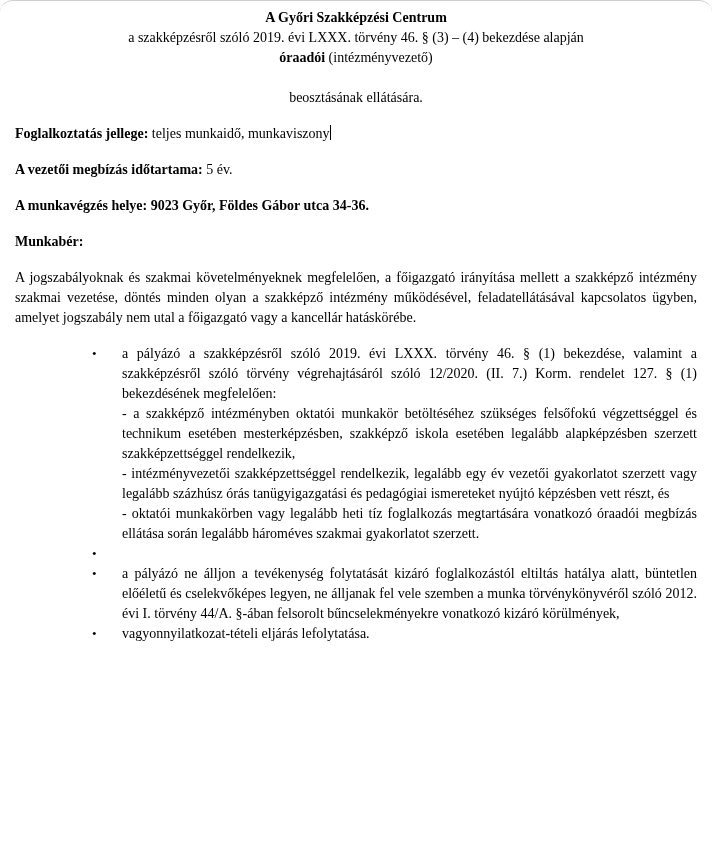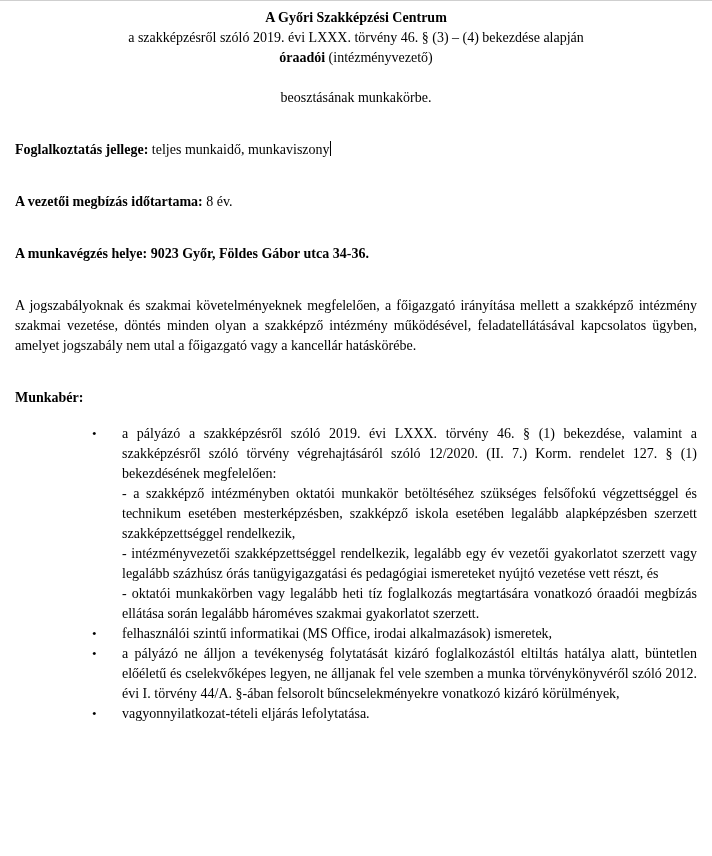--- a/index.html
+++ b/index.html
@@ -9,27 +9,28 @@
     height: 856px;
     box-sizing: border-box;
     background: #ffffff;
     border-top: 1px solid #cfcfcf;
     padding: 7px 15px 0 15px;
     overflow: hidden;
     font-family: "Liberation Serif", "DejaVu Serif", serif;
     font-size: 14px;
     line-height: 20px;
     color: #000000;
+    border-radius: 13px;
   }
   p, div.para { margin: 0; }
   .center { text-align: center; }
   .bold { font-weight: bold; }
   .justify { text-align: justify; }
   .blank-line { height: 20px; }
-  .mt { margin-top: 32px; }
+  .mt { margin-top: 16px; }
   .caret {
     display: inline-block;
     width: 1px;
     height: 15px;
     background: #000000;
     vertical-align: -2px;
   }
   ul.req-list {
     list-style: none;
     margin: 16px 0 0 0;
@@ -46,49 +47,48 @@
 </head>
 <body>
 
 <div class="page">
 
   <header>
     <p class="center bold">A Győri Szakképzési Centrum</p>
     <p class="center">a szakképzésről szóló 2019. évi LXXX. törvény 46. § (3) – (4) bekezdése alapján</p>
     <p class="center"><span class="bold">óraadói</span><span> (intézményvezető)</span></p>
     <div class="blank-line"></div>
-    <p class="center">beosztásának munkakörbe.</p>
+    <p class="center">beosztásának ellátására.</p>
   </header>
 
   <p class="mt"><span class="bold">Foglalkoztatás jellege:</span><span> teljes munkaidő, munkaviszony</span><span class="caret"></span></p>
 
-  <p class="mt"><span class="bold">A vezetői megbízás időtartama:</span><span> 8 év.</span></p>
+  <p class="mt"><span class="bold">A vezetői megbízás időtartama:</span><span> 5 év.</span></p>
 
   <p class="mt bold">A munkavégzés helye: 9023 Győr, Földes Gábor utca 34-36.</p>
 
 
+  <p class="mt bold">Munkabér:</p>
+
   <p class="mt justify">A jogszabályoknak és szakmai követelményeknek megfelelően, a főigazgató irányítása mellett a szakképző intézmény szakmai vezetése, döntés minden olyan a szakképző intézmény működésével, feladatellátásával kapcsolatos ügyben, amelyet jogszabály nem utal a főigazgató vagy a kancellár hatáskörébe.</p>
-
-  <p class="mt bold">Munkabér:</p>
 
 
 
   <ul class="req-list">
     <li>
       <span class="bullet">•</span>
       <div class="li-body">
         <div class="para">a pályázó a szakképzésről szóló 2019. évi LXXX. törvény 46. § (1) bekezdése, valamint a szakképzésről szóló törvény végrehajtásáról szóló 12/2020. (II. 7.) Korm. rendelet 127. § (1) bekezdésének megfelelően:</div>
         <div class="para">- a szakképző intézményben oktatói munkakör betöltéséhez szükséges felsőfokú végzettséggel és technikum esetében mesterképzésben, szakképző iskola esetében legalább alapképzésben szerzett szakképzettséggel rendelkezik,</div>
-        <div class="para">- intézményvezetői szakképzettséggel rendelkezik, legalább egy év vezetői gyakorlatot szerzett vagy legalább százhúsz órás tanügyigazgatási és pedagógiai ismereteket nyújtó vezetése vett részt, és</div>
+        <div class="para">- intézményvezetői szakképzettséggel rendelkezik, legalább egy év vezetői gyakorlatot szerzett vagy legalább százhúsz órás tanügyigazgatási és pedagógiai ismereteket nyújtó képzésben vett részt, és</div>
         <div class="para">- oktatói munkakörben vagy legalább heti tíz foglalkozás megtartására vonatkozó óraadói megbízás ellátása során legalább hároméves szakmai gyakorlatot szerzett.</div>
       </div>
     </li>
     <li>
       <span class="bullet">•</span>
-      <div class="li-body">felhasználói szintű informatikai (MS Office, irodai alkalmazások) ismeretek,</div>
     </li>
     <li>
       <span class="bullet">•</span>
       <div class="li-body">a pályázó ne álljon a tevékenység folytatását kizáró foglalkozástól eltiltás hatálya alatt, büntetlen előéletű és cselekvőképes legyen, ne álljanak fel vele szemben a munka törvénykönyvéről szóló 2012. évi I. törvény 44/A. §-ában felsorolt bűncselekményekre vonatkozó kizáró körülmények,</div>
     </li>
     <li>
       <span class="bullet">•</span>
       <div class="li-body">vagyonnyilatkozat-tételi eljárás lefolytatása.</div>
     </li>
   </ul>

